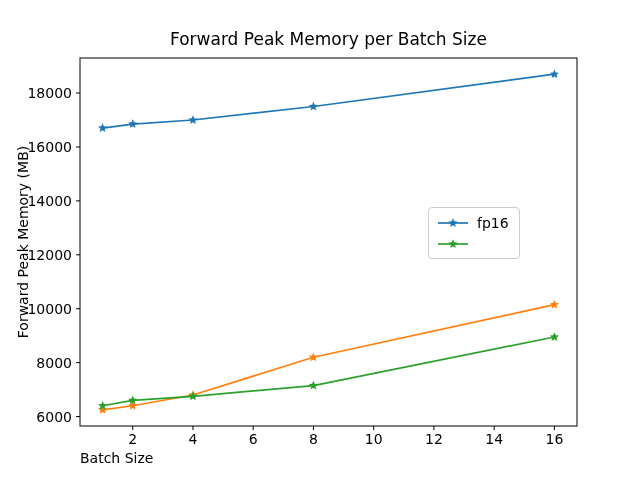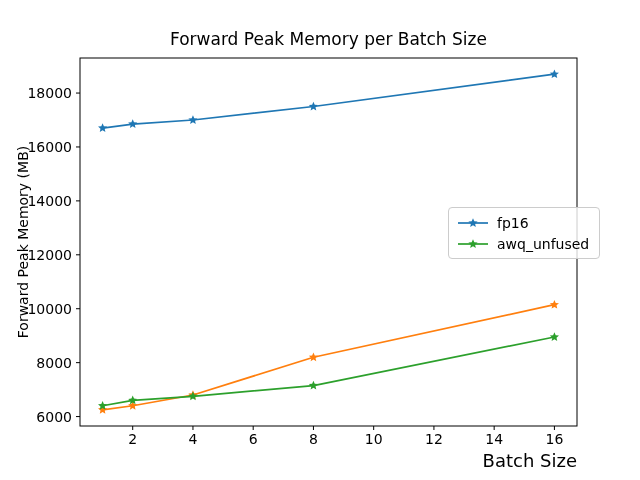--- a/index.html
+++ b/index.html
@@ -20,22 +20,22 @@
     text-align: center;
     font-size: 17px;
     color: #000000;
     white-space: nowrap;
   }
   #x-axis-label {
     position: absolute;
     left: 80px;
     width: 497px;
     top: 450px;
-    text-align: right;
-    font-size: 18px;
+    text-align: left;
+    font-size: 14px;
     color: #000000;
   }
   #y-axis-label {
     position: absolute;
     left: 23px;
     top: 242px;
     transform: translate(-50%, -50%) rotate(-90deg);
     font-size: 14px;
     color: #000000;
     white-space: nowrap;
@@ -49,21 +49,20 @@
     position: absolute;
     left: 428px;
     top: 207px;
     background: rgba(255, 255, 255, 0.8);
     border: 1px solid #cccccc;
     border-radius: 4px;
     padding: 5px 10px 5px 8px;
     display: flex;
     flex-direction: column;
     gap: 2px;
-    margin-left: 20px;
   }
   .legend-row {
     display: flex;
     align-items: center;
     gap: 8px;
     height: 19px;
   }
   .legend-row span {
     font-size: 14px;
     color: #000000;
@@ -139,16 +138,15 @@
           <line x1="1" y1="7" x2="31" y2="7" stroke="#1f77b4" stroke-width="1.7"></line>
           <polygon points="16.00,2.20 17.29,5.22 20.57,5.52 18.09,7.68 18.82,10.88 16.00,9.20 13.18,10.88 13.91,7.68 11.43,5.52 14.71,5.22" fill="#1f77b4"></polygon>
         </svg>
         <span>fp16</span>
       </div>
       <div class="legend-row">
         <svg width="32" height="14">
           <line x1="1" y1="7" x2="31" y2="7" stroke="#2ca02c" stroke-width="1.7"></line>
           <polygon points="16.00,2.20 17.29,5.22 20.57,5.52 18.09,7.68 18.82,10.88 16.00,9.20 13.18,10.88 13.91,7.68 11.43,5.52 14.71,5.22" fill="#2ca02c"></polygon>
         </svg>
-        <span>awq_unfused</span>
       </div>
     </div>
 </div>
 
 </body></html>

